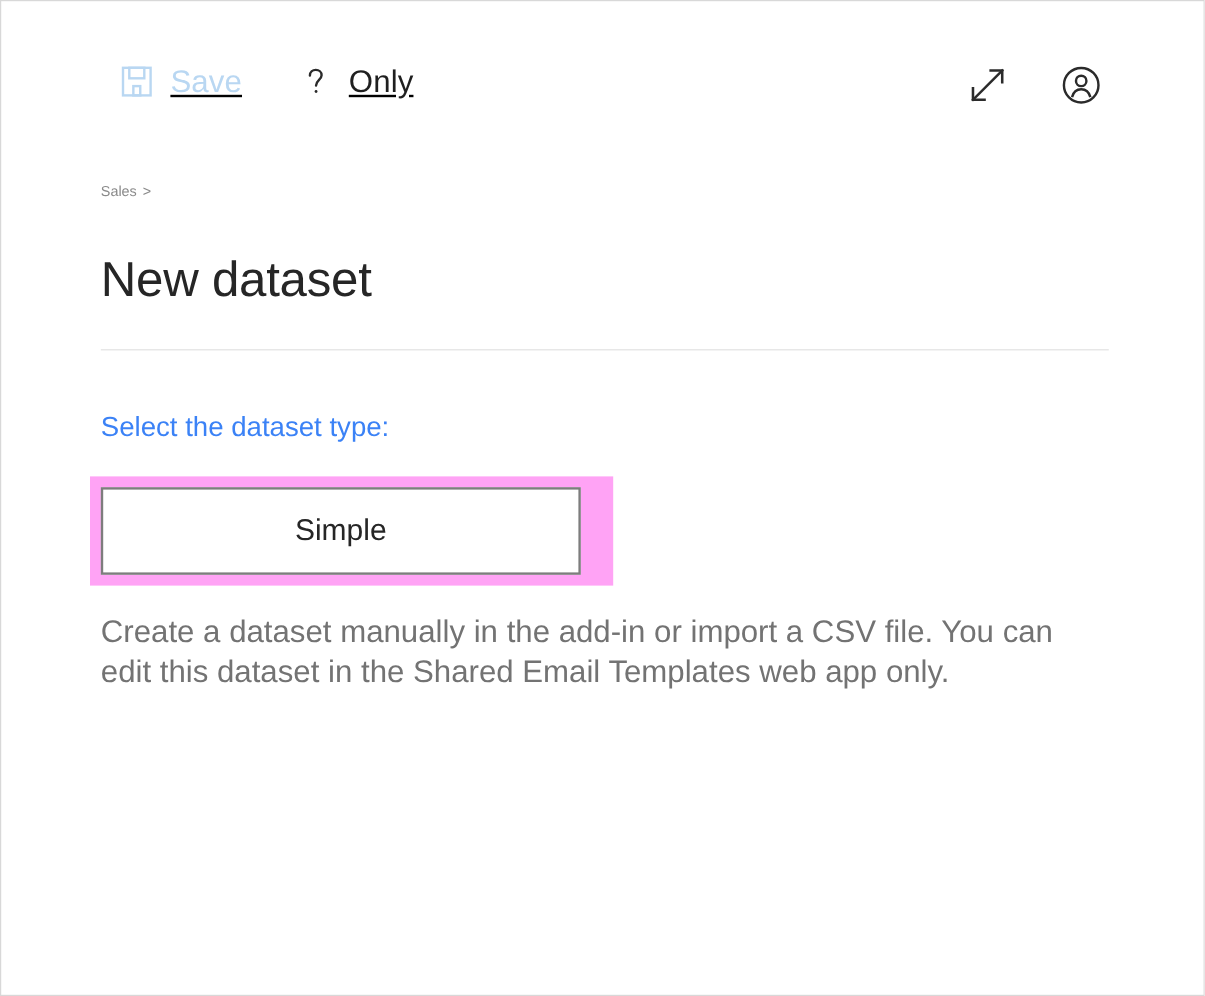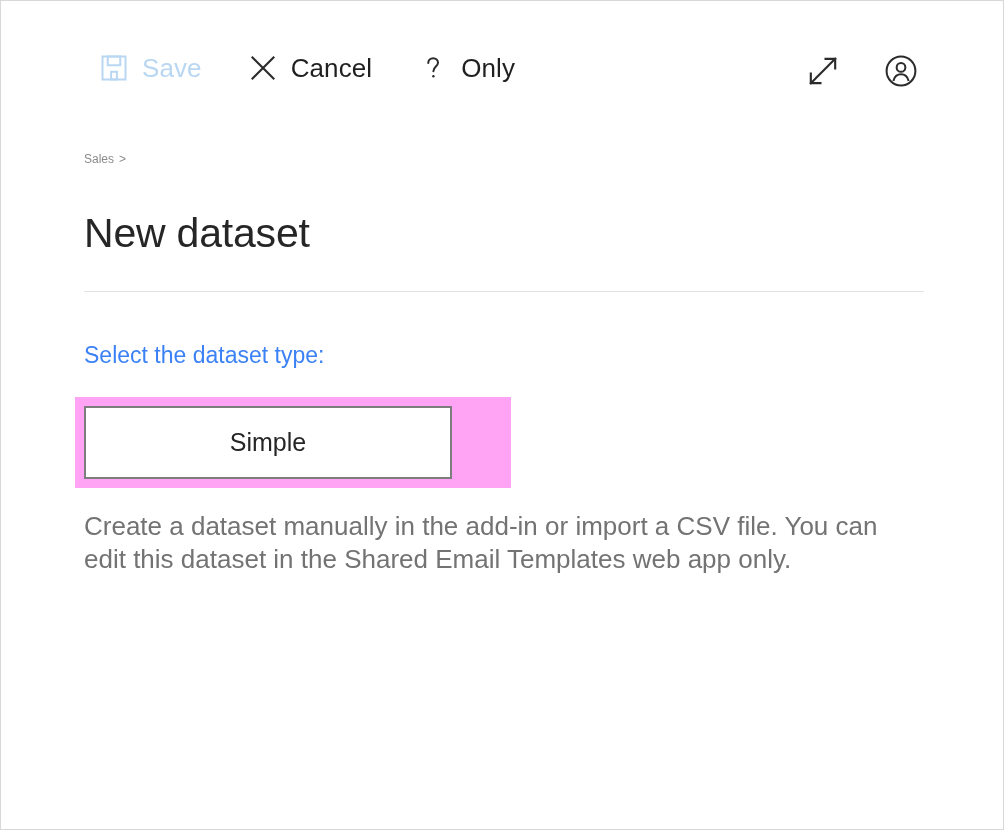--- a/index.html
+++ b/index.html
@@ -32,20 +32,21 @@
     top: 0;
     width: 1004px;
     height: 130px;
   }
   .cmd-left {
     position: absolute;
     left: 96px;
     top: 50px;
     display: flex;
     align-items: flex-start;
+    text-decoration: underline;
   }
   .cmd-item {
     display: flex;
     align-items: center;
     gap: 11px;
     margin-right: 44px;
     cursor: pointer;
     user-select: none;
   }
   .cmd-item.is-disabled { cursor: default; }
@@ -136,21 +137,21 @@
   }
   .option-btn-wrap.highlighted {
     padding: 9px;
     margin-left: -9px;
     width: 436px;
     background: #ffa3f5;
   }
 
   .option-btn {
     box-sizing: border-box;
-    width: 368px;
+    width: 400px;
     height: 73px;
     background: #ffffff;
     border: 2px solid #7d7d7d;
     display: flex;
     align-items: center;
     justify-content: center;
     font-size: 25px;
     color: #262626;
     cursor: pointer;
     user-select: none;
@@ -179,29 +180,20 @@
         <span class="cmd-icon">
           <svg width="30" height="30" viewBox="0 0 24 24" fill="none" stroke="#b9d7f2" stroke-width="1.6">
             <rect x="2.8" y="2.8" width="18.4" height="18.4"></rect>
             <rect x="7" y="2.8" width="10" height="7"></rect>
             <rect x="9.7" y="15" width="4.6" height="6.2"></rect>
           </svg>
         </span>
         <span class="cmd-label disabled">Save</span>
       </div>
 
-      <div class="cmd-item">
-        <span class="cmd-icon">
-          <svg width="30" height="30" viewBox="0 0 24 24" fill="none" stroke="#2b2b2b" stroke-width="1.7" stroke-linecap="square">
-            <line x1="3.6" y1="3.6" x2="20.4" y2="20.4"></line>
-            <line x1="20.4" y1="3.6" x2="3.6" y2="20.4"></line>
-          </svg>
-        </span>
-        <span class="cmd-label">Cancel</span>
-      </div>
 
       <div class="cmd-item">
         <span class="cmd-icon">
           <svg width="30" height="30" viewBox="0 0 24 24" fill="none" stroke="#2b2b2b" stroke-width="1.6" stroke-linecap="round">
             <path d="M8.2 8.0 C8.2 5.6 10.0 4.2 12.1 4.2 C14.3 4.2 16.0 5.7 16.0 7.8 C16.0 10.6 12.3 11.2 12.3 14.6"></path>
             <circle cx="12.3" cy="18.6" r="0.95" fill="#2b2b2b" stroke="none"></circle>
           </svg>
         </span>
         <span class="cmd-label">Only</span>
       </div>

